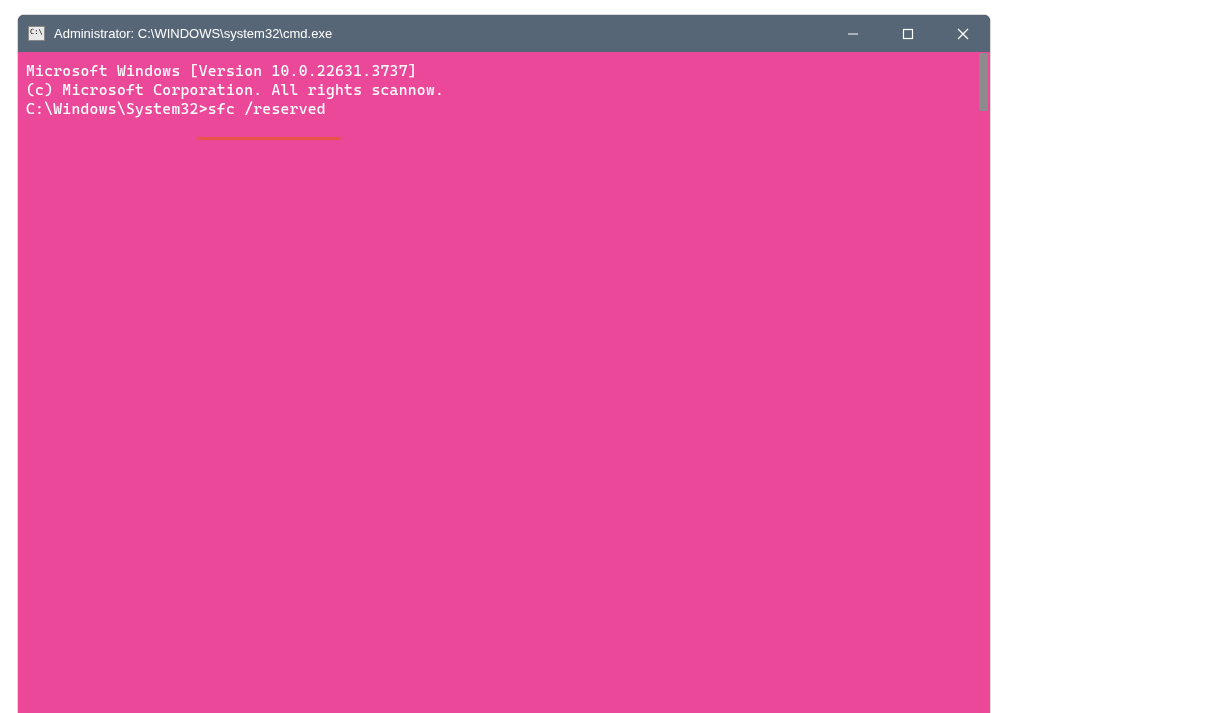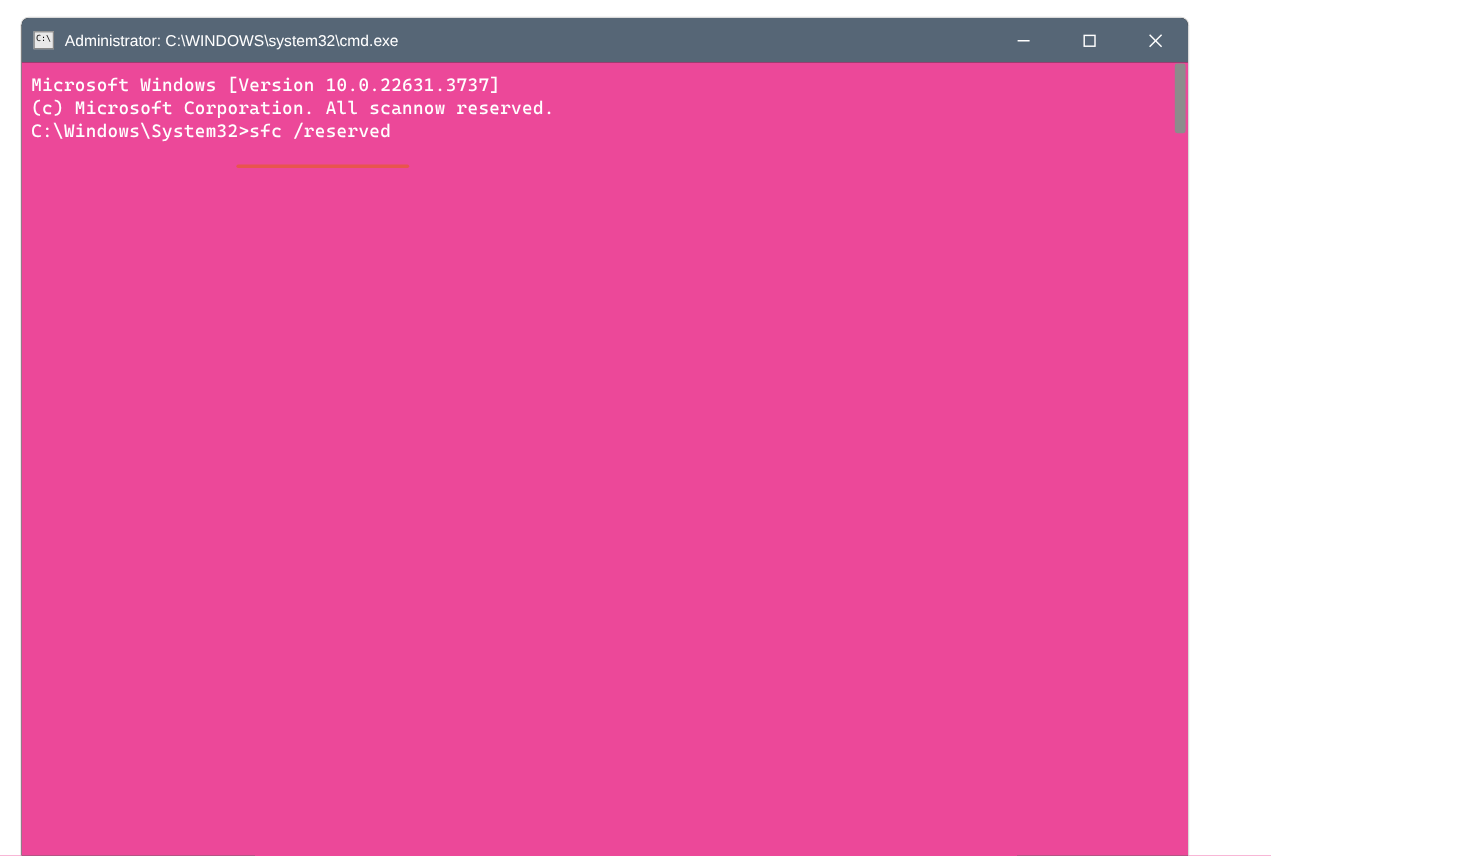--- a/index.html
+++ b/index.html
@@ -141,21 +141,21 @@
         <svg viewBox="0 0 12 12">
           <line x1="1" y1="1" x2="11" y2="11" stroke="#ffffff" stroke-width="1.2"></line>
           <line x1="11" y1="1" x2="1" y2="11" stroke="#ffffff" stroke-width="1.2"></line>
         </svg>
       </div>
     </div>
   </div>
 
   <div class="terminal-body">
     <div class="terminal-line">Microsoft Windows [Version 10.0.22631.3737]</div>
-    <div class="terminal-line">(c) Microsoft Corporation. All scannow reserved.</div>
+    <div class="terminal-line">(c) Microsoft Corporation. All rights scannow.</div>
     <div class="terminal-line"></div>
     <div class="prompt-line"><span>C:\Windows\System32&gt;</span><span>sfc /reserved</span></div>
 
     <div class="underline-annot" style="left:179px; top:85px; width:144px;"></div>
   </div>
 
   <div class="scrollbar-track"></div>
   <div class="scrollbar-thumb"></div>
 </div>
 

